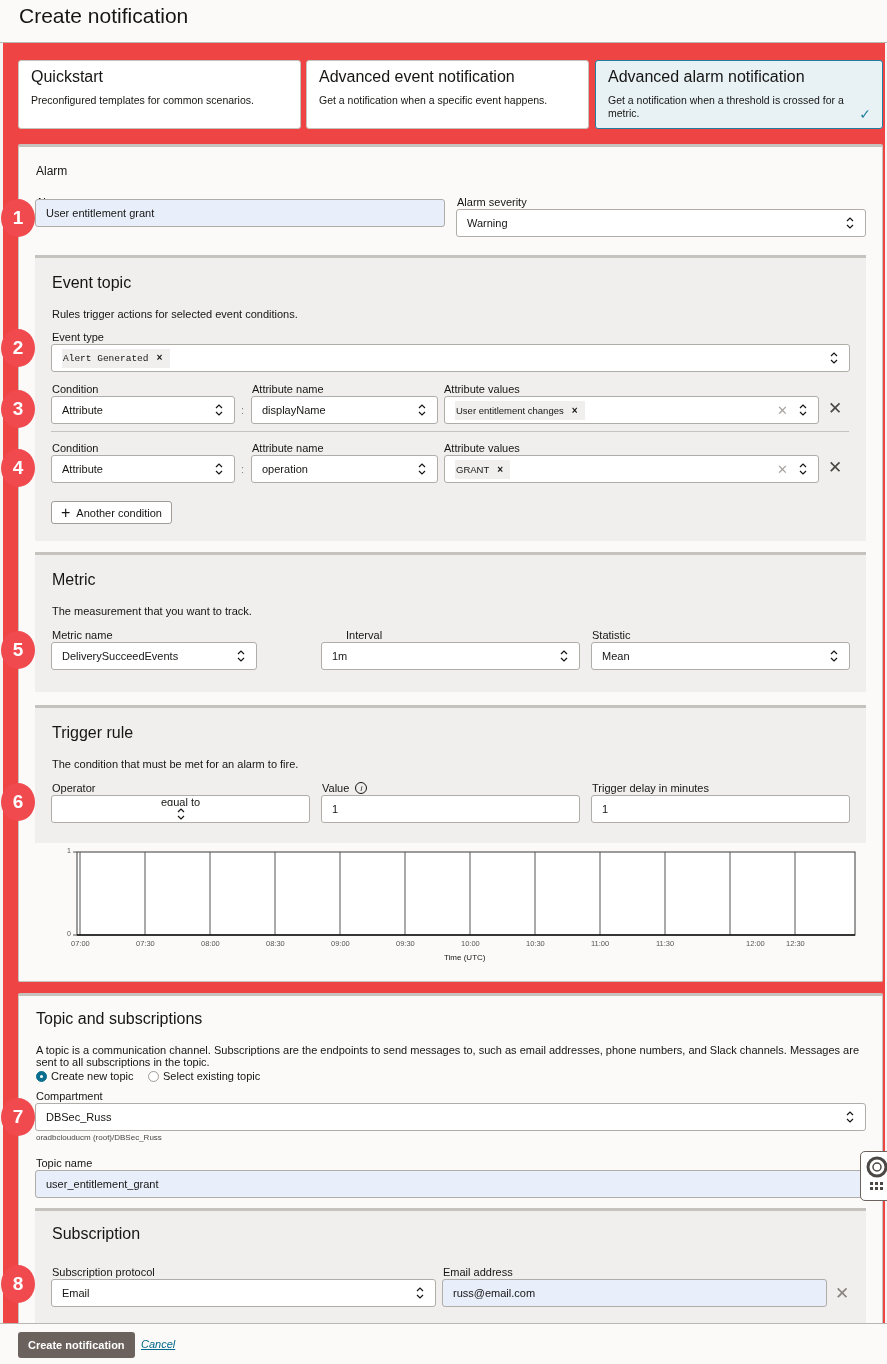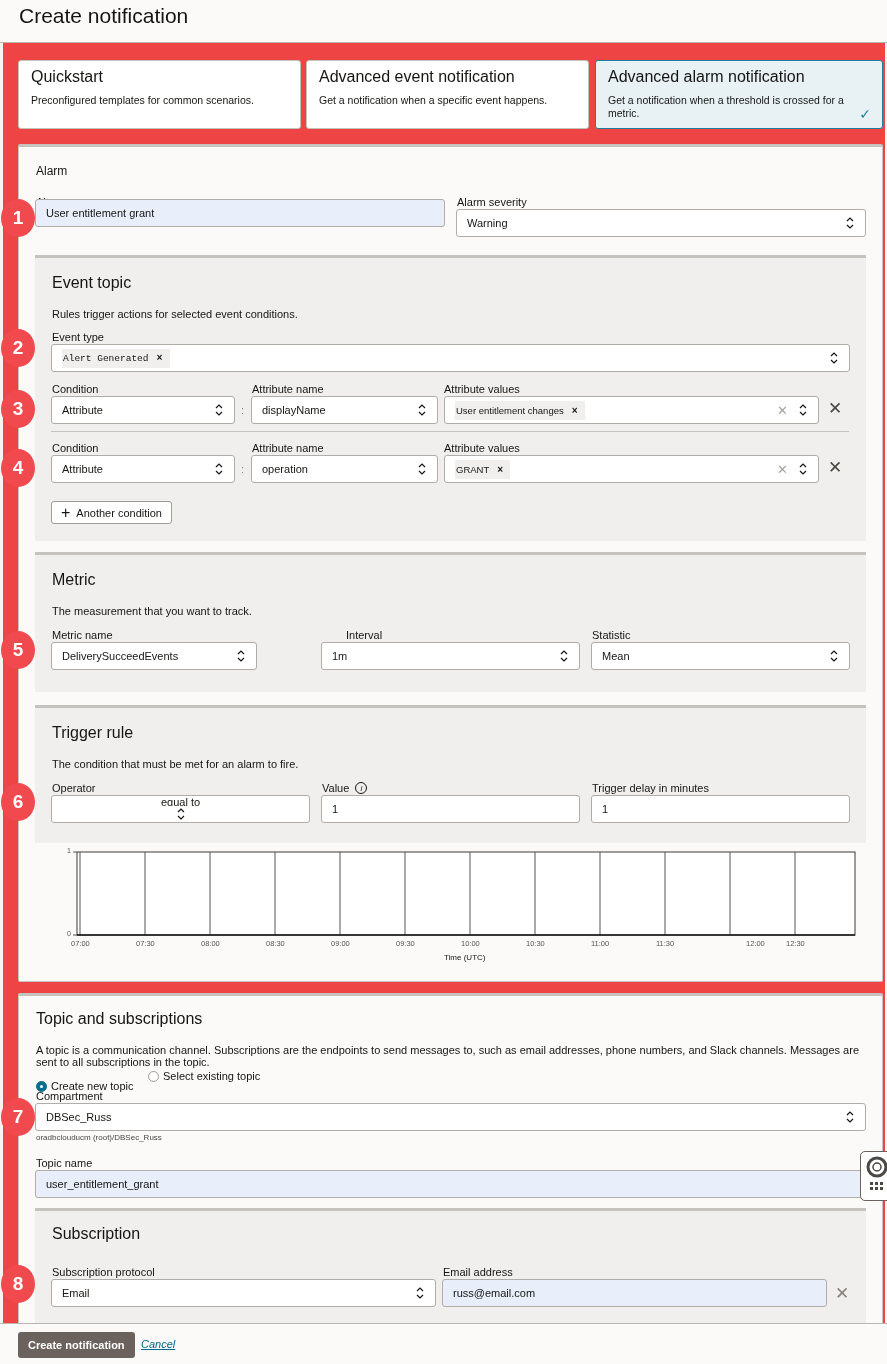--- a/index.html
+++ b/index.html
@@ -266,21 +266,21 @@
         <span style="position:absolute;left:662px;margin-left:25px;">12:00</span>
         <span style="position:absolute;left:727px;">12:30</span>
       </div>
       <span style="position:absolute;left:385px;top:106px;font-size:8px;color:#161513;">Time (UTC)</span>
     </div>
   </div>
 
   <div class="panel" style="top:950px;width:865px;height:340px;">
     <div class="section-title" style="left:17px;top:14px;font-size:16px;">Topic and subscriptions</div>
     <div class="help" style="left:17px;top:48px;width:830px;line-height:1.1;">A topic is a communication channel. Subscriptions are the endpoints to send messages to, such as email addresses, phone numbers, and Slack channels. Messages are sent to all subscriptions in the topic.</div>
-    <div class="radio-row" style="left:17px;top:74px;margin-top:10px;">
+    <div class="radio-row" style="left:17px;top:74px;">
       <span class="radio on"></span>
       <span>Create new topic</span>
     </div>
     <div class="radio-row" style="left:129px;top:74px;">
       <span class="radio"></span>
       <span>Select existing topic</span>
     </div>
     <div class="label" style="left:17px;top:94px;">Compartment</div>
     <div class="field" style="left:16px;top:107px;width:831px;">
       <span class="val">DBSec_Russ</span>

